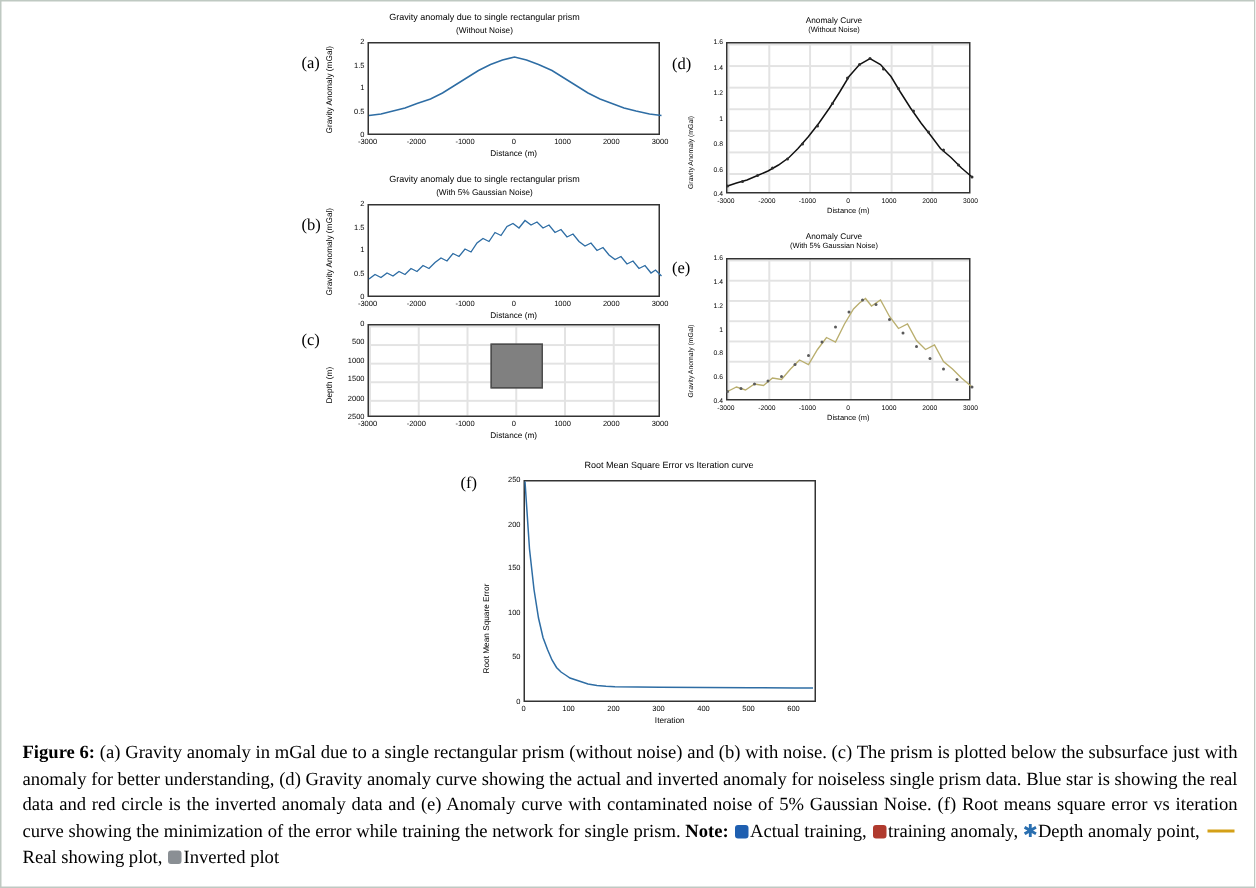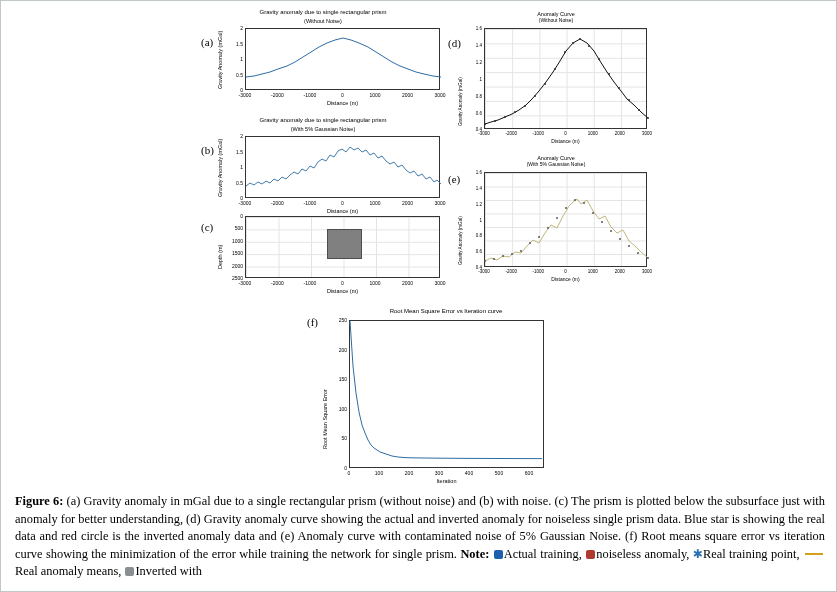--- a/index.html
+++ b/index.html
@@ -354,20 +354,20 @@
 
       <div class="xlabel" style="left:48px; top:172px; width:195px; font-size:5.5px;">Iteration</div>
       <div class="ylabel" style="left:21px; top:143px; font-size:5.5px;">Root Mean Square Error</div>
     </div>
 
   </div>
 
   <div class="caption">
     <b>Figure 6:</b><span> (a) Gravity anomaly in mGal due to a single rectangular prism (without noise) and (b) with noise. (c) The prism is plotted below the subsurface just with anomaly for better understanding, (d) Gravity anomaly curve showing the actual and inverted anomaly for noiseless single prism data. Blue star is showing the real data and red circle is the inverted anomaly data and (e) Anomaly curve with contaminated noise of 5% Gaussian Noise. (f) Root means square error vs iteration curve showing the minimization of the error while training the network for single prism. </span><b>Note:</b><span>
       <span class="legend-swatch sw-blue"></span><span>Actual training,</span>
-      <span class="legend-swatch sw-red"></span><span>noiseless anomaly,</span>
-      <span class="sw-star">✱</span><span>Real training point,</span>
-      <span class="sw-line"></span><span>Real anomaly means,</span>
-      <span class="legend-swatch sw-grey"></span><span>Inverted with</span>
+      <span class="legend-swatch sw-red"></span><span>training anomaly,</span>
+      <span class="sw-star">✱</span><span>Depth anomaly point,</span>
+      <span class="sw-line"></span><span>Real showing plot,</span>
+      <span class="legend-swatch sw-grey"></span><span>Inverted plot</span>
     </span>
   </div>
 
 </div>
 
 </body></html>

